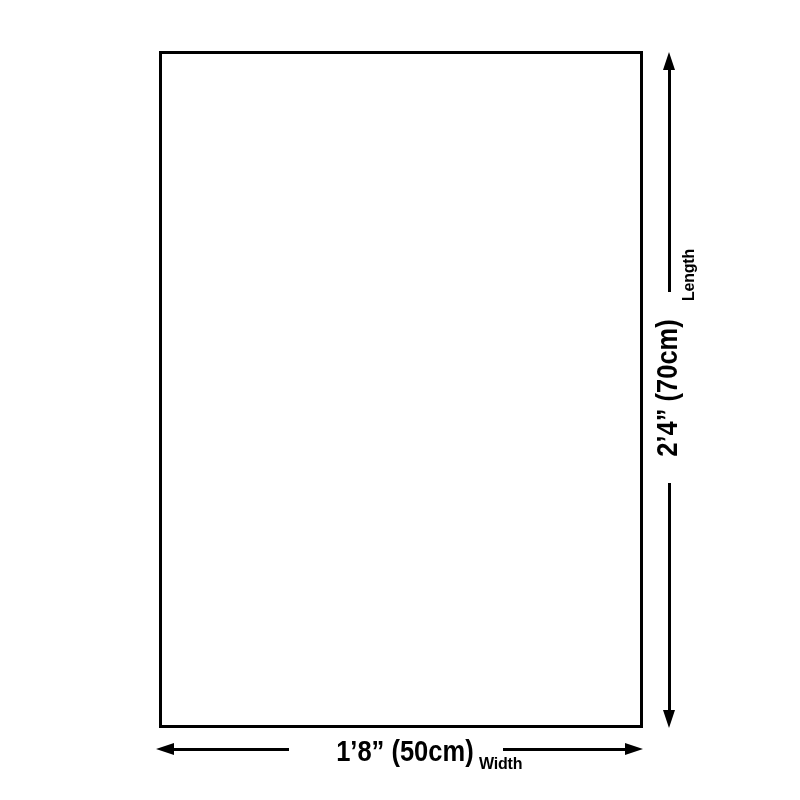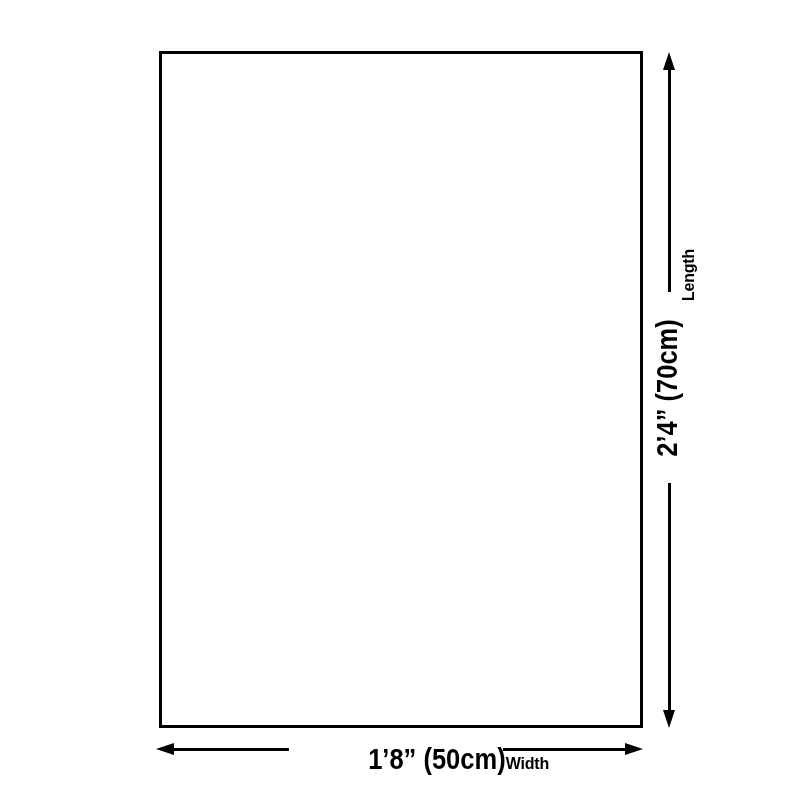--- a/index.html
+++ b/index.html
@@ -74,35 +74,34 @@
   .dim-label {
     color: #000000;
     font-weight: 700;
     font-size: 16px;
     letter-spacing: -0.2px;
     white-space: nowrap;
   }
   
   .h-value-box {
     position: absolute;
-    left: 308px;
+    left: 300px;
     top: 735px;
     width: 210px;
     height: 32px;
     line-height: 32px;
-    text-align: right;
-    margin-top: 8px;
+    text-align: center;
   }
   
   .h-label-box {
     position: absolute;
     left: 479px;
     top: 755px;
     width: 70px;
-    text-align: right;
+    text-align: left;
   }
   
   .v-center-box {
     position: absolute;
     display: flex;
     align-items: center;
     justify-content: center;
   }
   .v-value-box {
     left: 652px;

